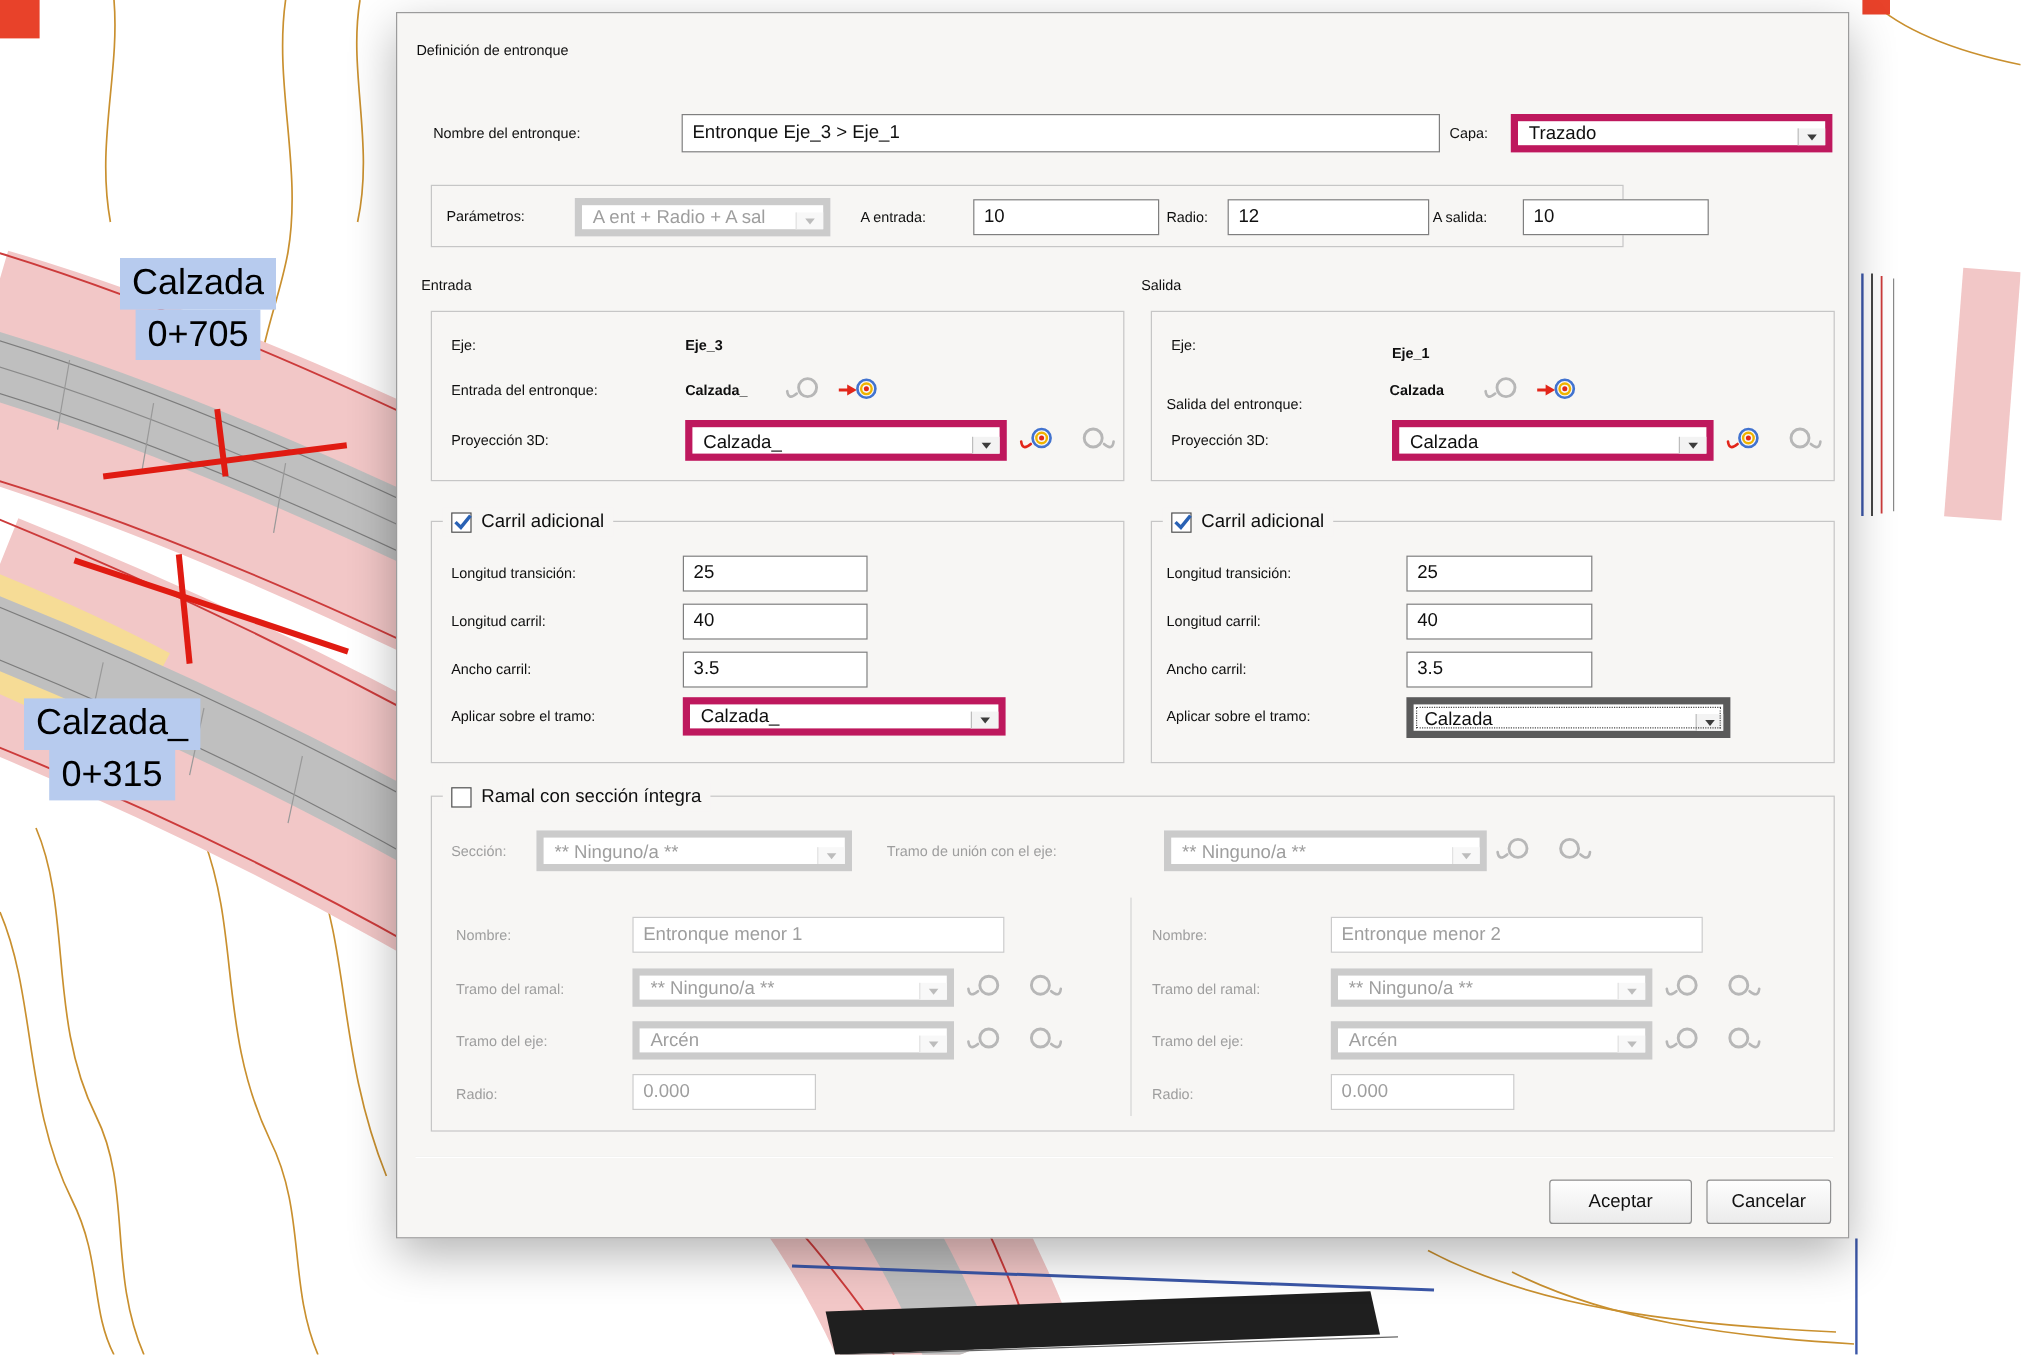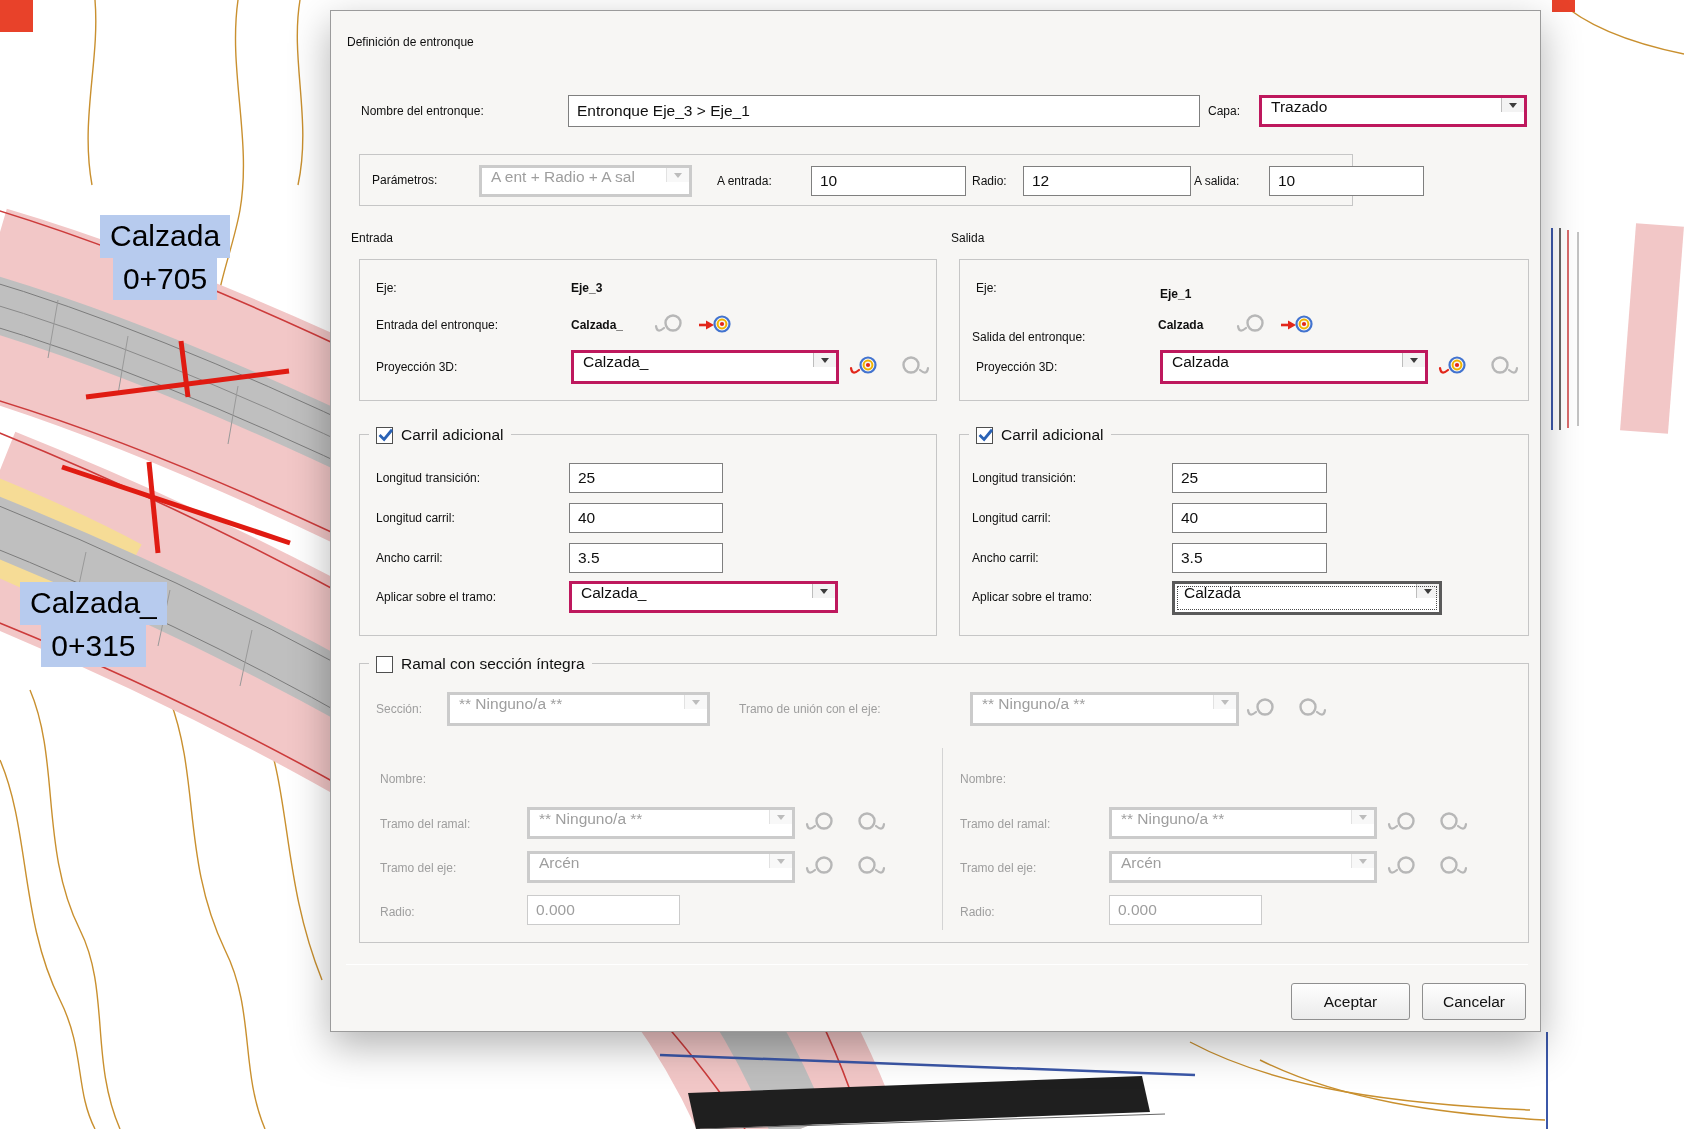--- a/index.html
+++ b/index.html
@@ -12,21 +12,21 @@
   .map-label .hl{background:#b7cbee;padding:1px 10px;line-height:1.35;white-space:nowrap;}
 
   .dialog{position:absolute;left:330px;top:10px;width:1211px;height:1022px;background:#f7f6f4;
           border:1px solid #9b9b9b;box-shadow:0 14px 38px rgba(0,0,0,.30);z-index:10;}
   .lbl{position:absolute;font-size:12px;color:#0f0f0f;line-height:30px;white-space:nowrap;}
   .lblg{color:#9e9e9e;}
   .bval{font-weight:bold;}
   .tb{position:absolute;border:1px solid #7f7f7f;background:#fff;font:15.5px "Liberation Sans",sans-serif;
       color:#0f0f0f;padding:1px 8px;outline:none;}
   .tb.dis{border-color:#cbcbcb;color:#9e9e9e;}
-  .combo{position:absolute;border:3px solid #be185d;background:#fff;display:flex;align-items:flex-start;}
+  .combo{position:absolute;border:6px solid #be185d;background:#fff;display:flex;align-items:flex-end;}
   .combo .ctxt{flex:1;font-size:15.5px;color:#0f0f0f;padding:0 9px;display:flex;align-items:center;
                white-space:nowrap;overflow:hidden;}
   .combo .carrow{width:23px;border-left:1px solid #bdbdbd;background:#f3f3f3;display:flex;align-items:center;justify-content:center;}
   .combo .carrow::after{content:"";width:0;height:0;border:4.5px solid transparent;border-top:5.5px solid #3c3c3c;margin-top:5px;}
   .combo.dis{border-color:#cbcbcb;}
   .combo.dis .ctxt{color:#9e9e9e;}
   .combo.dis .carrow{background:#f8f8f8;border-left-color:#e2e2e2;}
   .combo.dis .carrow::after{border-top-color:#bcbcbc;}
   .combo.focus{border-color:#5a5a5a;}
   .combo.focus::after{content:"";position:absolute;inset:2px;border:1px dotted #4a4a4a;pointer-events:none;}
@@ -310,20 +310,21 @@
         </span>
       <span class="ic" style="left:933px;top:32px;">
           <svg>
             <use href="#i-ring-tail-r"></use>
           </svg>
         </span>
 
       <div class="vrule" style="left:582px;top:84px;height:182px;"></div>
 
       <div class="lbl lblg" style="left:20px;top:100px;">Nombre:</div>
+      <input class="tb dis" style="left: 167px; top: 100px; width: 310px; height: 30px;" value="Entronque menor 1">
       <div class="lbl lblg" style="left:20px;top:145px;">Tramo del ramal:</div>
       <div class="combo dis" style="left:167px;top:143px;width:268px;height:32px;">
         <span class="ctxt">** Ninguno/a **</span>
         <span class="carrow"></span>
       </div>
       <span class="ic" style="left:445px;top:146px;">
           <svg>
             <use href="#i-ring-tail-l"></use>
           </svg>
         </span>
@@ -344,20 +345,21 @@
         </span>
       <span class="ic" style="left:492px;top:190px;">
           <svg>
             <use href="#i-ring-tail-r"></use>
           </svg>
         </span>
       <div class="lbl lblg" style="left:20px;top:233px;">Radio:</div>
       <input class="tb dis" style="left: 167px; top: 231px; width: 153px; height: 30px;" value="0.000">
 
       <div class="lbl lblg" style="left:600px;top:100px;">Nombre:</div>
+      <input class="tb dis" style="left: 749px; top: 100px; width: 310px; height: 30px;" value="Entronque menor 2">
       <div class="lbl lblg" style="left:600px;top:145px;">Tramo del ramal:</div>
       <div class="combo dis" style="left:749px;top:143px;width:268px;height:32px;">
         <span class="ctxt">** Ninguno/a **</span>
         <span class="carrow"></span>
       </div>
       <span class="ic" style="left:1027px;top:146px;">
           <svg>
             <use href="#i-ring-tail-l"></use>
           </svg>
         </span>

